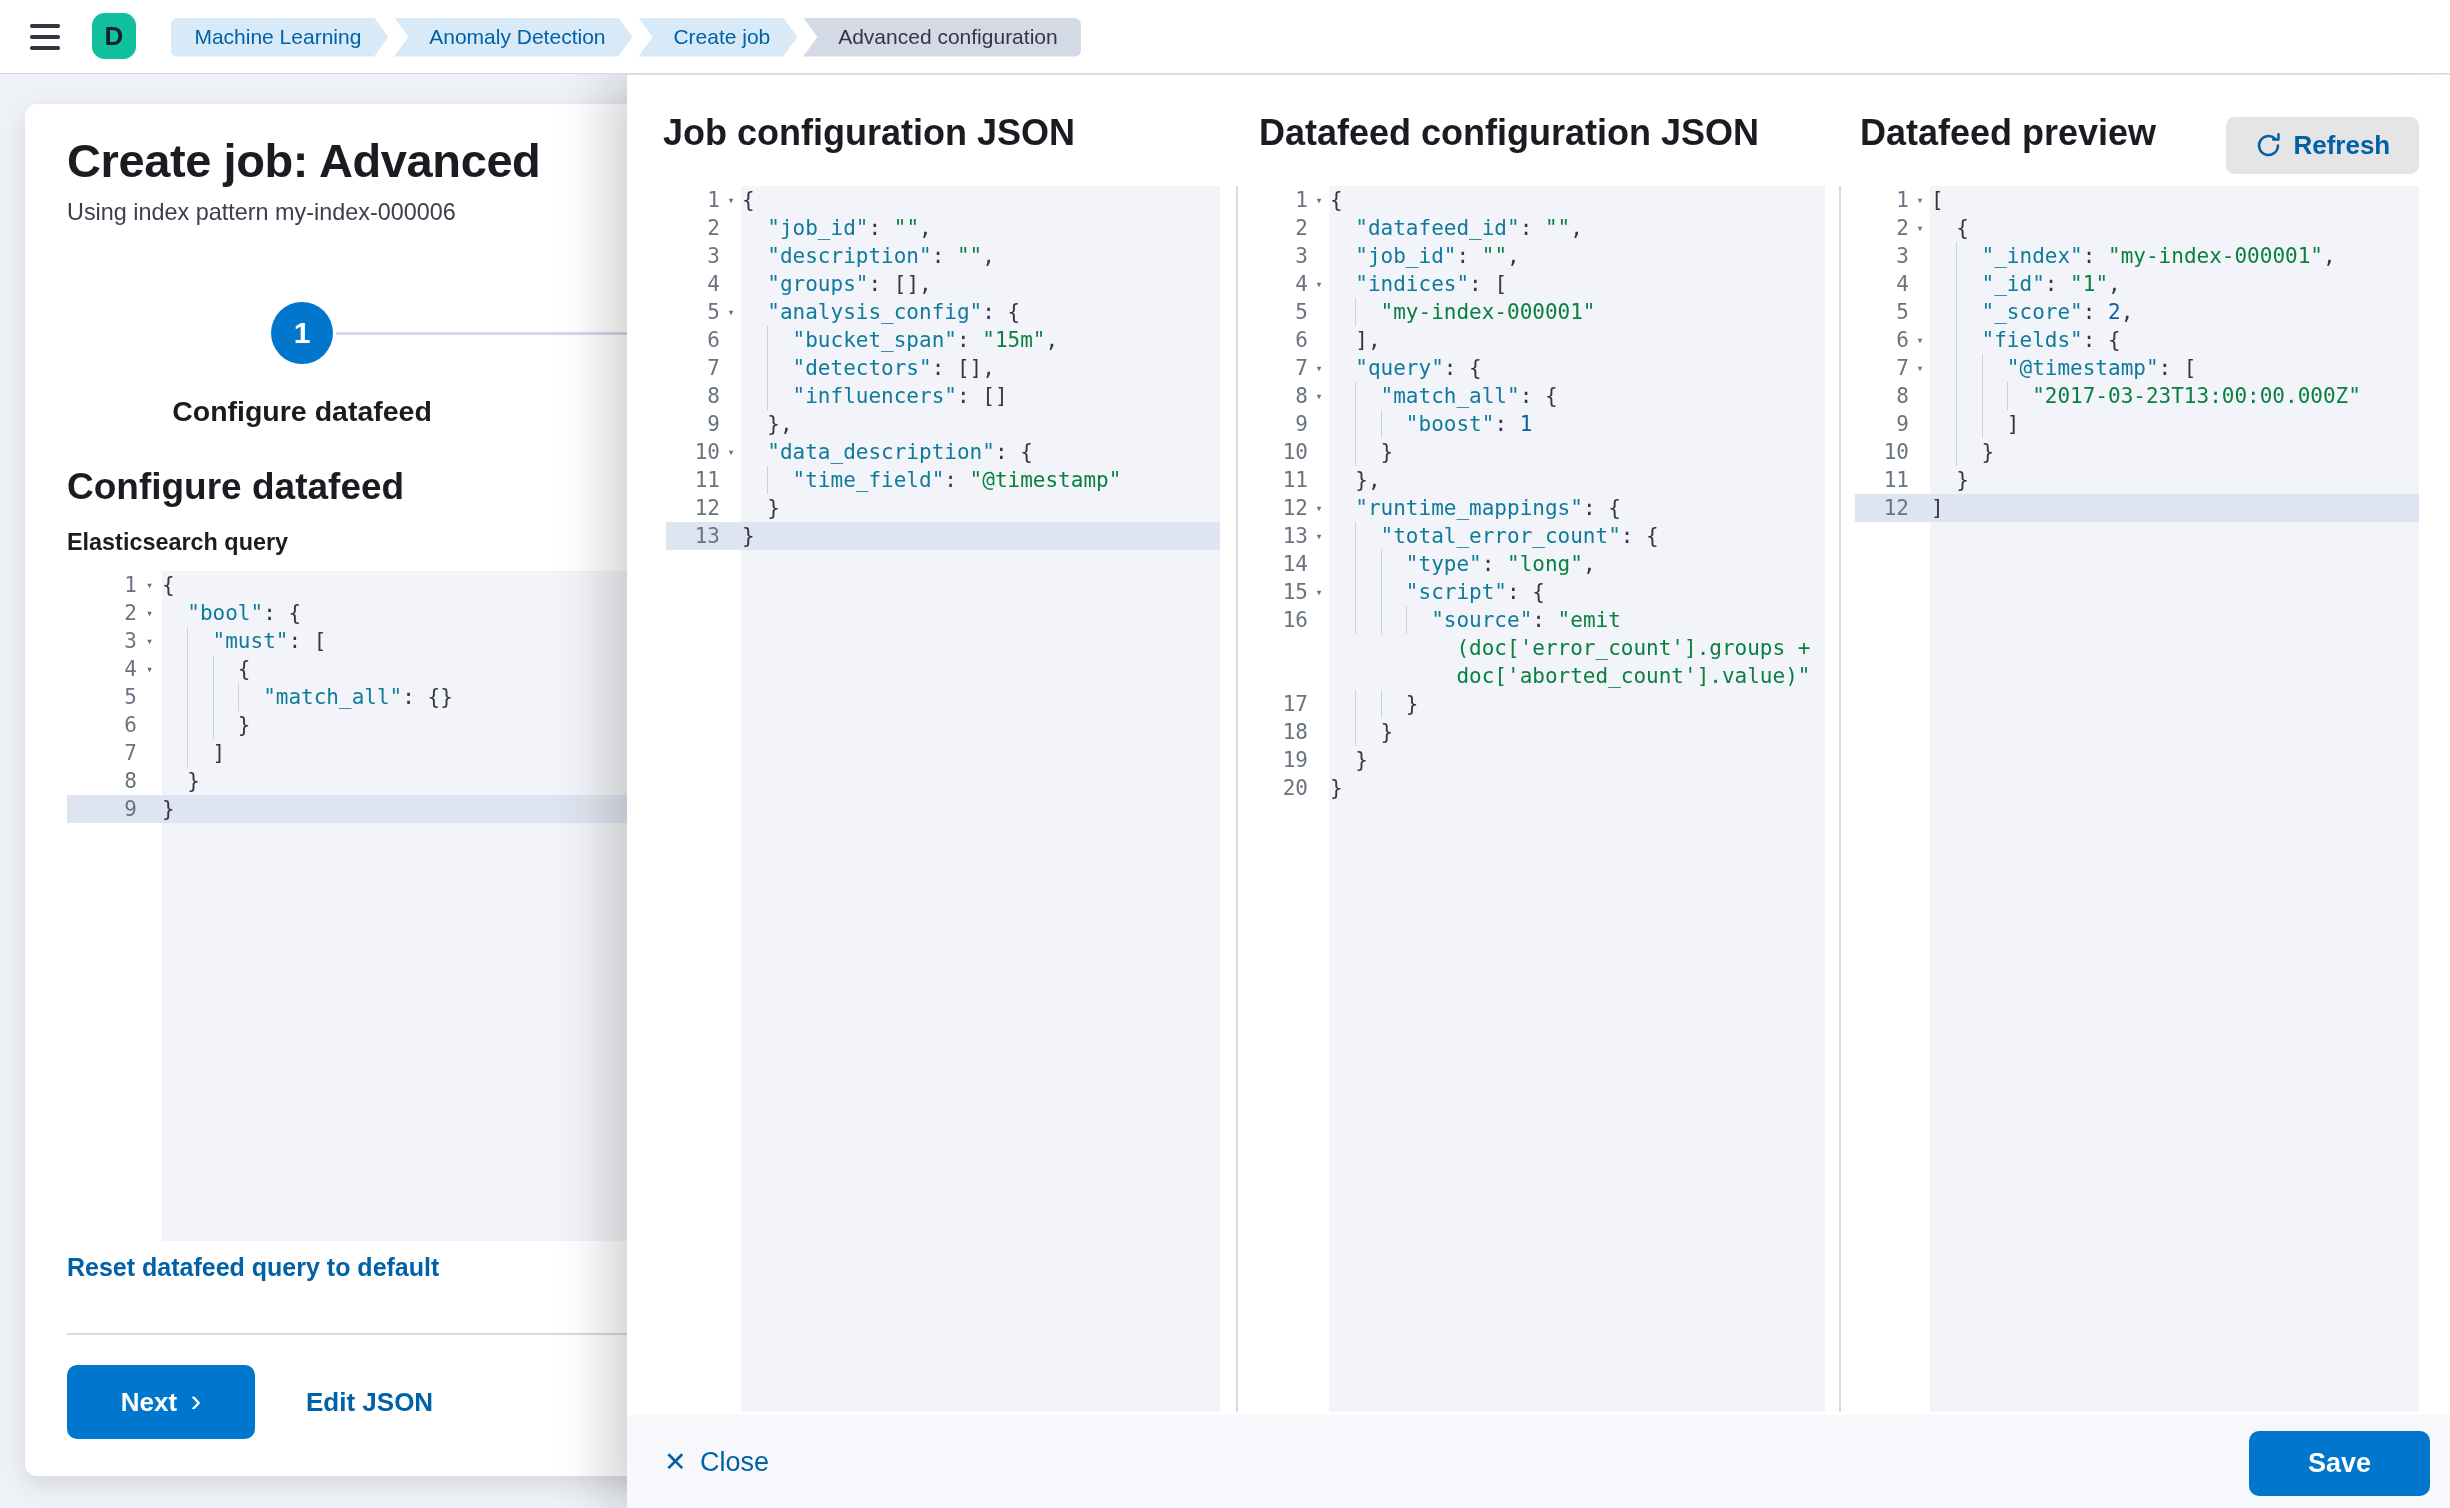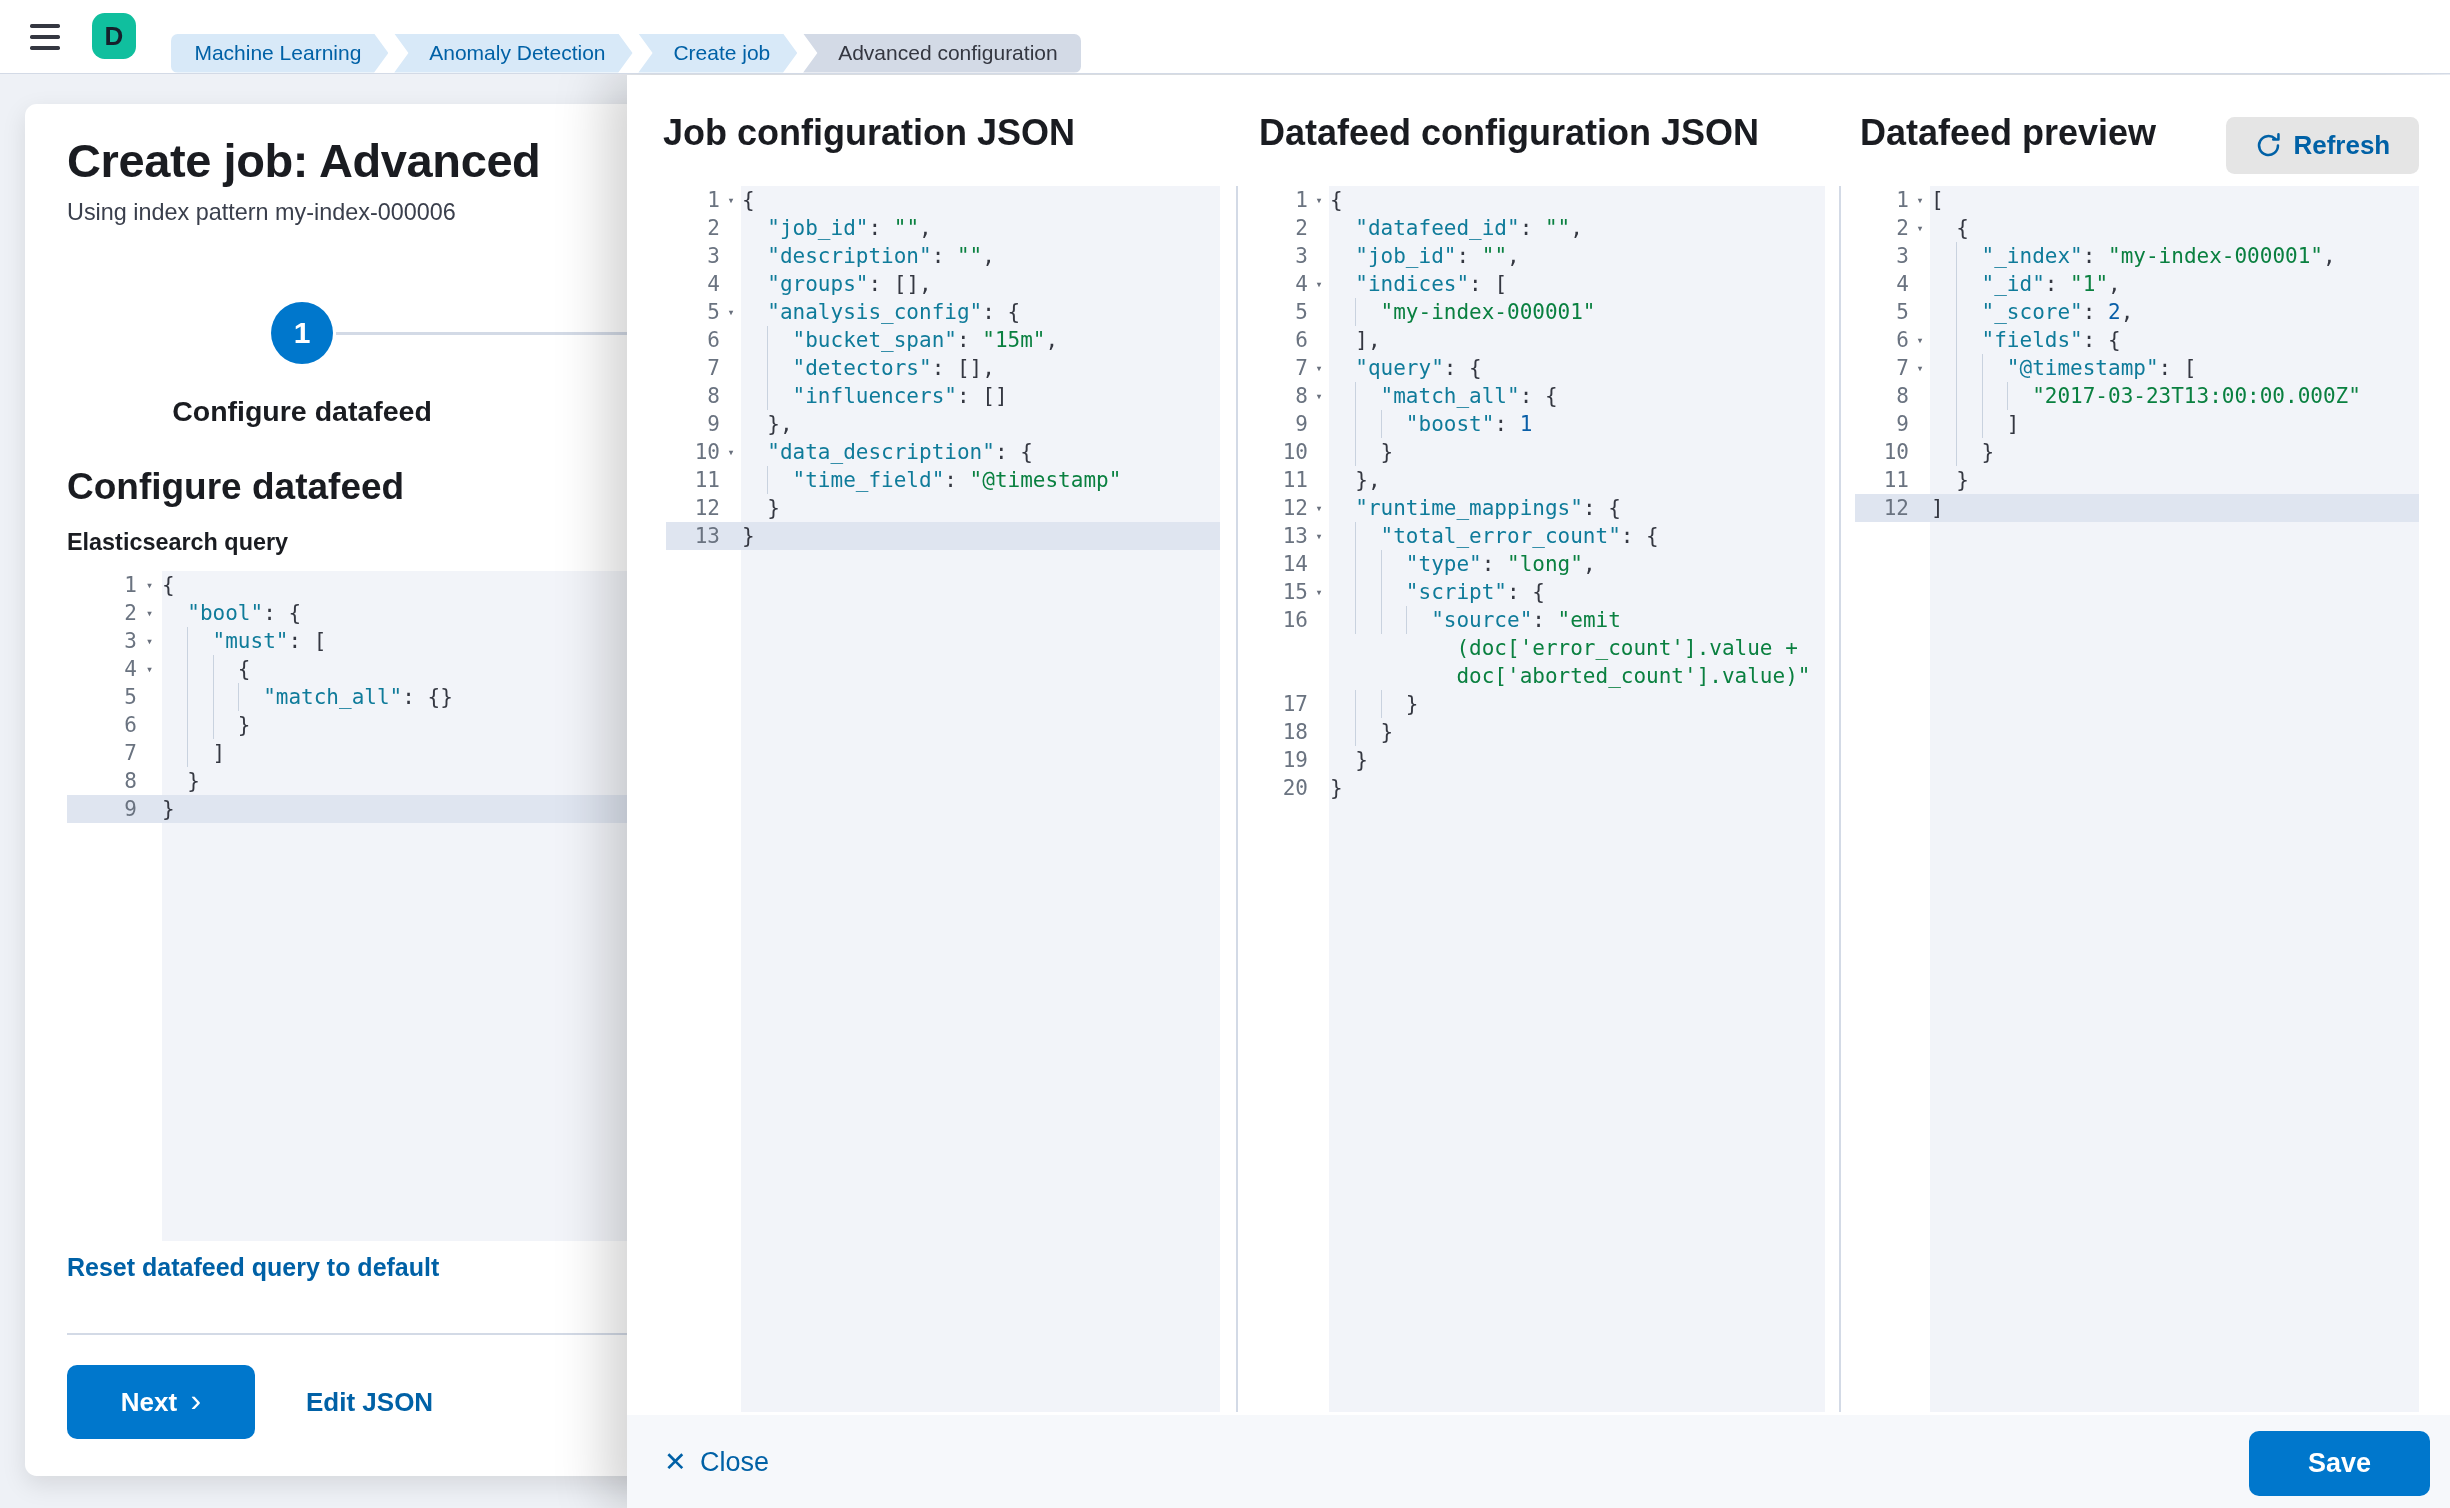--- a/index.html
+++ b/index.html
@@ -4,21 +4,21 @@
 <style>
   * { margin:0; padding:0; box-sizing:border-box; }
   html,body { width:2450px; height:1509px; overflow:hidden; }
   body { background:#eef1f6; font-family:"Liberation Sans", sans-serif; color:#1a1c21; position:relative; }
 
   
   .header { position:absolute; left:0; top:0; width:2450px; height:74px; background:#fff; border-bottom:1.7px solid #d3dae6; z-index:10; }
   .menu-btn { position:absolute; left:30px; top:18.4px; width:37px; height:37px; display:flex; flex-direction:column; justify-content:center; gap:6.7px; cursor:pointer; }
   .menu-btn i { display:block; width:30px; height:4.2px; background:#343741; border-radius:1.7px; }
   .space-badge { position:absolute; left:92px; top:13.4px; width:44px; height:46px; border-radius:12.6px; background:var(--space-badge); display:flex; align-items:center; justify-content:center; font-size:26px; font-weight:700; color:#16202b; }
-  .crumbs { position:absolute; left:171px; top:17.6px; height:39px; display:flex; align-items:center; gap:5.9px;margin-top:16px; }
+  .crumbs { position:absolute; left:171px; top:17.6px; height:39px; display:flex; align-items:center; gap:5.9px; }
   .crumb { display:flex; align-items:center; font-size:21px; height:39px; white-space:nowrap; }
   .crumb.blue { background:var(--bc-blue); color:var(--link); padding:0 27px 0 35px;
     clip-path:polygon(0 0, calc(100% - 14.2px) 0, 100% 50%, calc(100% - 14.2px) 100%, 0 100%, 14.2px 50%); }
   .crumb.first { padding-left:23.4px; border-radius:6.7px 0 0 6.7px;
     clip-path:polygon(0 0, calc(100% - 14.2px) 0, 100% 50%, calc(100% - 14.2px) 100%, 0 100%); }
   .crumb.gray { background:var(--bc-gray); color:#343741; padding:0 23.4px 0 35px; border-radius:0 6.7px 6.7px 0;
     clip-path:polygon(14.2px 50%, 0 0, 100% 0, 100% 100%, 0 100%); }
 
   
   .panel { position:absolute; left:25px; top:104px; width:896px; height:1372px; background:#fff; border-radius:11.7px; box-shadow:0 8.4px 25px rgba(0,0,0,.10); overflow:hidden; z-index:1; }
@@ -316,21 +316,21 @@
         <span class="ccode"><span class="c-p">  </span><span class="guide"></span><span class="guide"></span><span class="c-k">"script"</span><span class="c-p">: {</span></span>
       </div>
       <div class="crow">
         <span class="gut">16</span>
         <span class="fold"></span>
         <span class="ccode"><span class="c-p">  </span><span class="guide"></span><span class="guide"></span><span class="guide"></span><span class="c-k">"source"</span><span class="c-p">: </span><span class="c-s">"emit</span></span>
       </div>
       <div class="crow">
         <span class="gut"></span>
         <span class="fold"></span>
-        <span class="ccode"><span class="c-p">          </span><span class="c-s">(doc['error_count'].value +</span></span>
+        <span class="ccode"><span class="c-p">          </span><span class="c-s">(doc['error_count'].groups +</span></span>
       </div>
       <div class="crow">
         <span class="gut"></span>
         <span class="fold"></span>
         <span class="ccode"><span class="c-p">          </span><span class="c-s">doc['aborted_count'].value)"</span></span>
       </div>
       <div class="crow">
         <span class="gut">17</span>
         <span class="fold"></span>
         <span class="ccode"><span class="c-p">  </span><span class="guide"></span><span class="guide"></span><span class="c-p">}</span></span>

